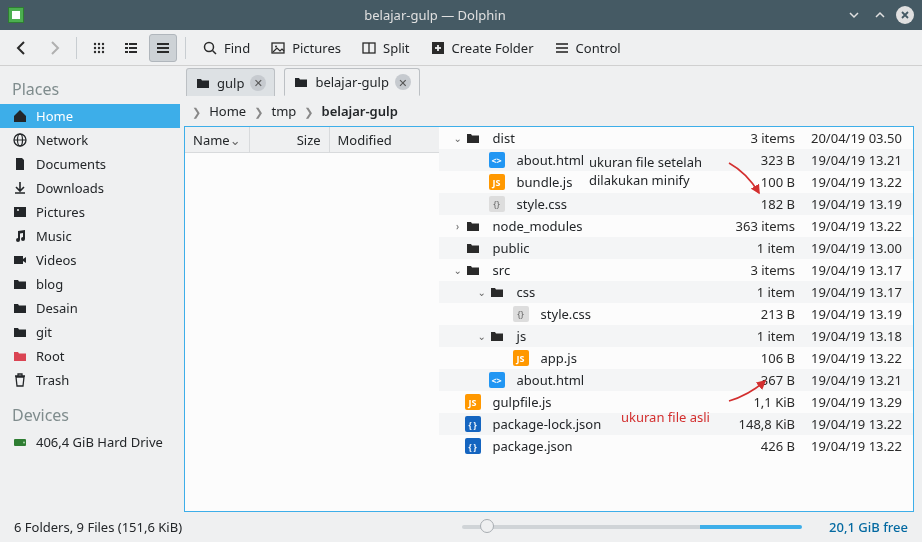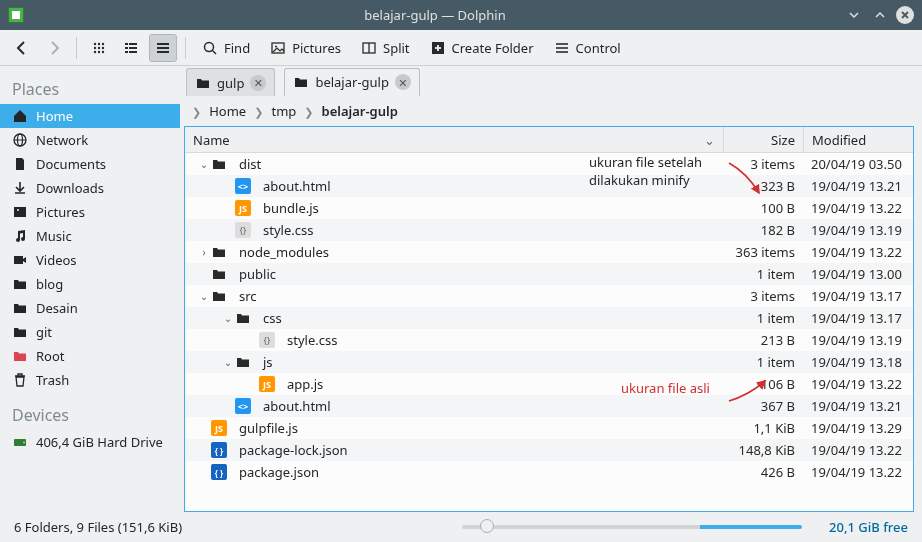--- a/index.html
+++ b/index.html
@@ -25,21 +25,21 @@
 .si-icon{width:16px;height:16px;display:flex;align-items:center;justify-content:center;font-size:13px}
 .content{flex:1;display:flex;flex-direction:column;background:#eff0f1}
 .tabbar{height:30px;display:flex;align-items:flex-end;padding-left:6px;gap:7px}
 .tab{height:28px;display:flex;align-items:center;padding:0 8px;gap:6px;background:#dde1e4;border:1px solid #bcc0c4;border-bottom:none;border-radius:3px 3px 0 0;margin-right:2px;cursor:pointer}
 .tab.active{background:#eff0f1;border-bottom:1px solid #eff0f1;position:relative;z-index:2}
 .tab-close{width:16px;height:16px;border-radius:50%;background:#c6cacf;display:flex;align-items:center;justify-content:center;font-size:11px;color:#555;cursor:pointer}
 .crumbs{height:30px;display:flex;align-items:center;padding:0 12px;gap:8px;color:#2a2a2a}
 .crumb{cursor:pointer}
 .crumb.bold{font-weight:600}
 .crumb-sep{color:#888;font-size:11px}
-.filepane{flex:1;margin:0 8px 0 4px;border:1px solid #3daee9;background:#fcfcfc;display:flex;flex-direction:column;overflow:hidden;position:relative}
+.filepane{flex:1;margin:0 8px 0 4px;border:1px solid #3daee9;background:#fcfcfc;display:flex;flex-direction:row;overflow:hidden;position:relative}
 .cols{height:26px;display:flex;align-items:center;border-bottom:1px solid #d8dadc;background:#eff0f1;font-size:13px}
 .col-name{flex:1;padding-left:8px;display:flex;align-items:center;justify-content:space-between}
 .col-size{width:80px;text-align:right;padding-right:8px;border-left:1px solid #d8dadc;height:100%;display:flex;align-items:center;justify-content:flex-end}
 .col-mod{width:110px;padding-left:8px;border-left:1px solid #d8dadc;height:100%;display:flex;align-items:center}
 .rows{flex:1;overflow-y:auto}
 .row{height:22px;display:flex;align-items:center;font-size:13px}
 .row:nth-child(odd){background:#fcfcfc}
 .row:nth-child(even){background:#f4f5f6}
 .r-tree{display:flex;align-items:center;height:100%}
 .exp{width:14px;text-align:center;color:#666;cursor:pointer;font-size:10px}
@@ -529,21 +529,21 @@
 dilakukan minify</span></div>
       <svg class="arrow" style="top:32px;left:540px" width="40" height="40">
           <defs>
             <marker id="ah1" markerWidth="6" markerHeight="6" refX="5" refY="3" orient="auto">
               <path d="M0,0 L6,3 L0,6 Z" fill="#d32f2f"></path>
             </marker>
           </defs>
           <path d="M4 4 Q 22 14 34 34" stroke="#d32f2f" stroke-width="1.6" fill="none" marker-end="url(#ah1)"></path>
         </svg>
 
-      <div class="annot" style="top:252px;left:436px">ukuran file asli</div>
+      <div class="annot" style="top:281px;left:436px">ukuran file asli</div>
       <svg class="arrow" style="top:248px;left:540px" width="44" height="30">
           <defs>
             <marker id="ah2" markerWidth="6" markerHeight="6" refX="5" refY="3" orient="auto">
               <path d="M0,0 L6,3 L0,6 Z" fill="#d32f2f"></path>
             </marker>
           </defs>
           <path d="M4 26 Q 24 20 40 6" stroke="#d32f2f" stroke-width="1.6" fill="none" marker-end="url(#ah2)"></path>
         </svg>
     </div>
   </div>

